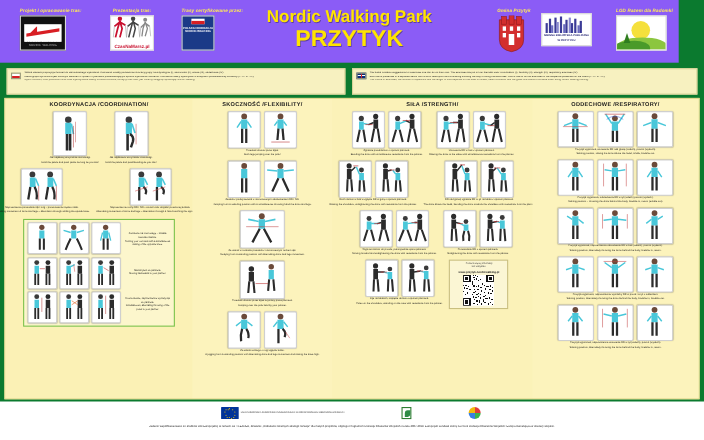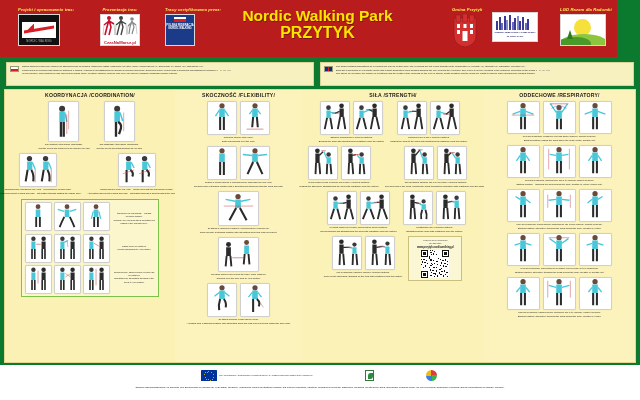--- a/index.html
+++ b/index.html
@@ -11,21 +11,21 @@
   }
   #poster {
     position: relative;
     width: 640px; height: 400px;
     background: #0b7a2f;
   }
 
   
   .header {
     position: absolute; left: 0; top: 0; width: 617px; height: 57px;
-    background: #b91c1c;
+    background: #8b5cf6;
   }
   .logo-slot { position: absolute; text-align: center; }
   .logo-cap {
     color: #ffe95a; font-size: 4.2px; font-style: italic; font-weight: bold;
     white-space: nowrap; letter-spacing: .1px; margin-bottom: 1.5px;
     text-align: center;
   }
   .logo-box {
     background: #fff; border: .5px solid #d8d8d8;
     display: flex; align-items: center; justify-content: center;
@@ -87,21 +87,21 @@
 
   
   .title-wrap {
     position: absolute; left: 185px; top: 8px; width: 265px; text-align: center;
   }
   .title-1 {
     color: #ffe400; font-size: 15.5px; font-weight: bold; line-height: 1.02;
     text-shadow: .7px .7px 0 #00000055;
   }
   .title-2 {
-    color: #ffe400; font-size: 16px; font-weight: bold; line-height: 1.1;
+    color: #ffe400; font-size: 21px; font-weight: bold; line-height: 1.1;
     text-shadow: .7px .7px 0 #00000055;
   }
 
   
   .infobar {
     position: absolute; top: 62px; height: 24px;
     background: #f7f1c0; border: .4px solid #d9d49a;
     display: flex; padding: 2px 3px; gap: 3px;
   }
   .infobar.pl { left: 6px; width: 308px; }

